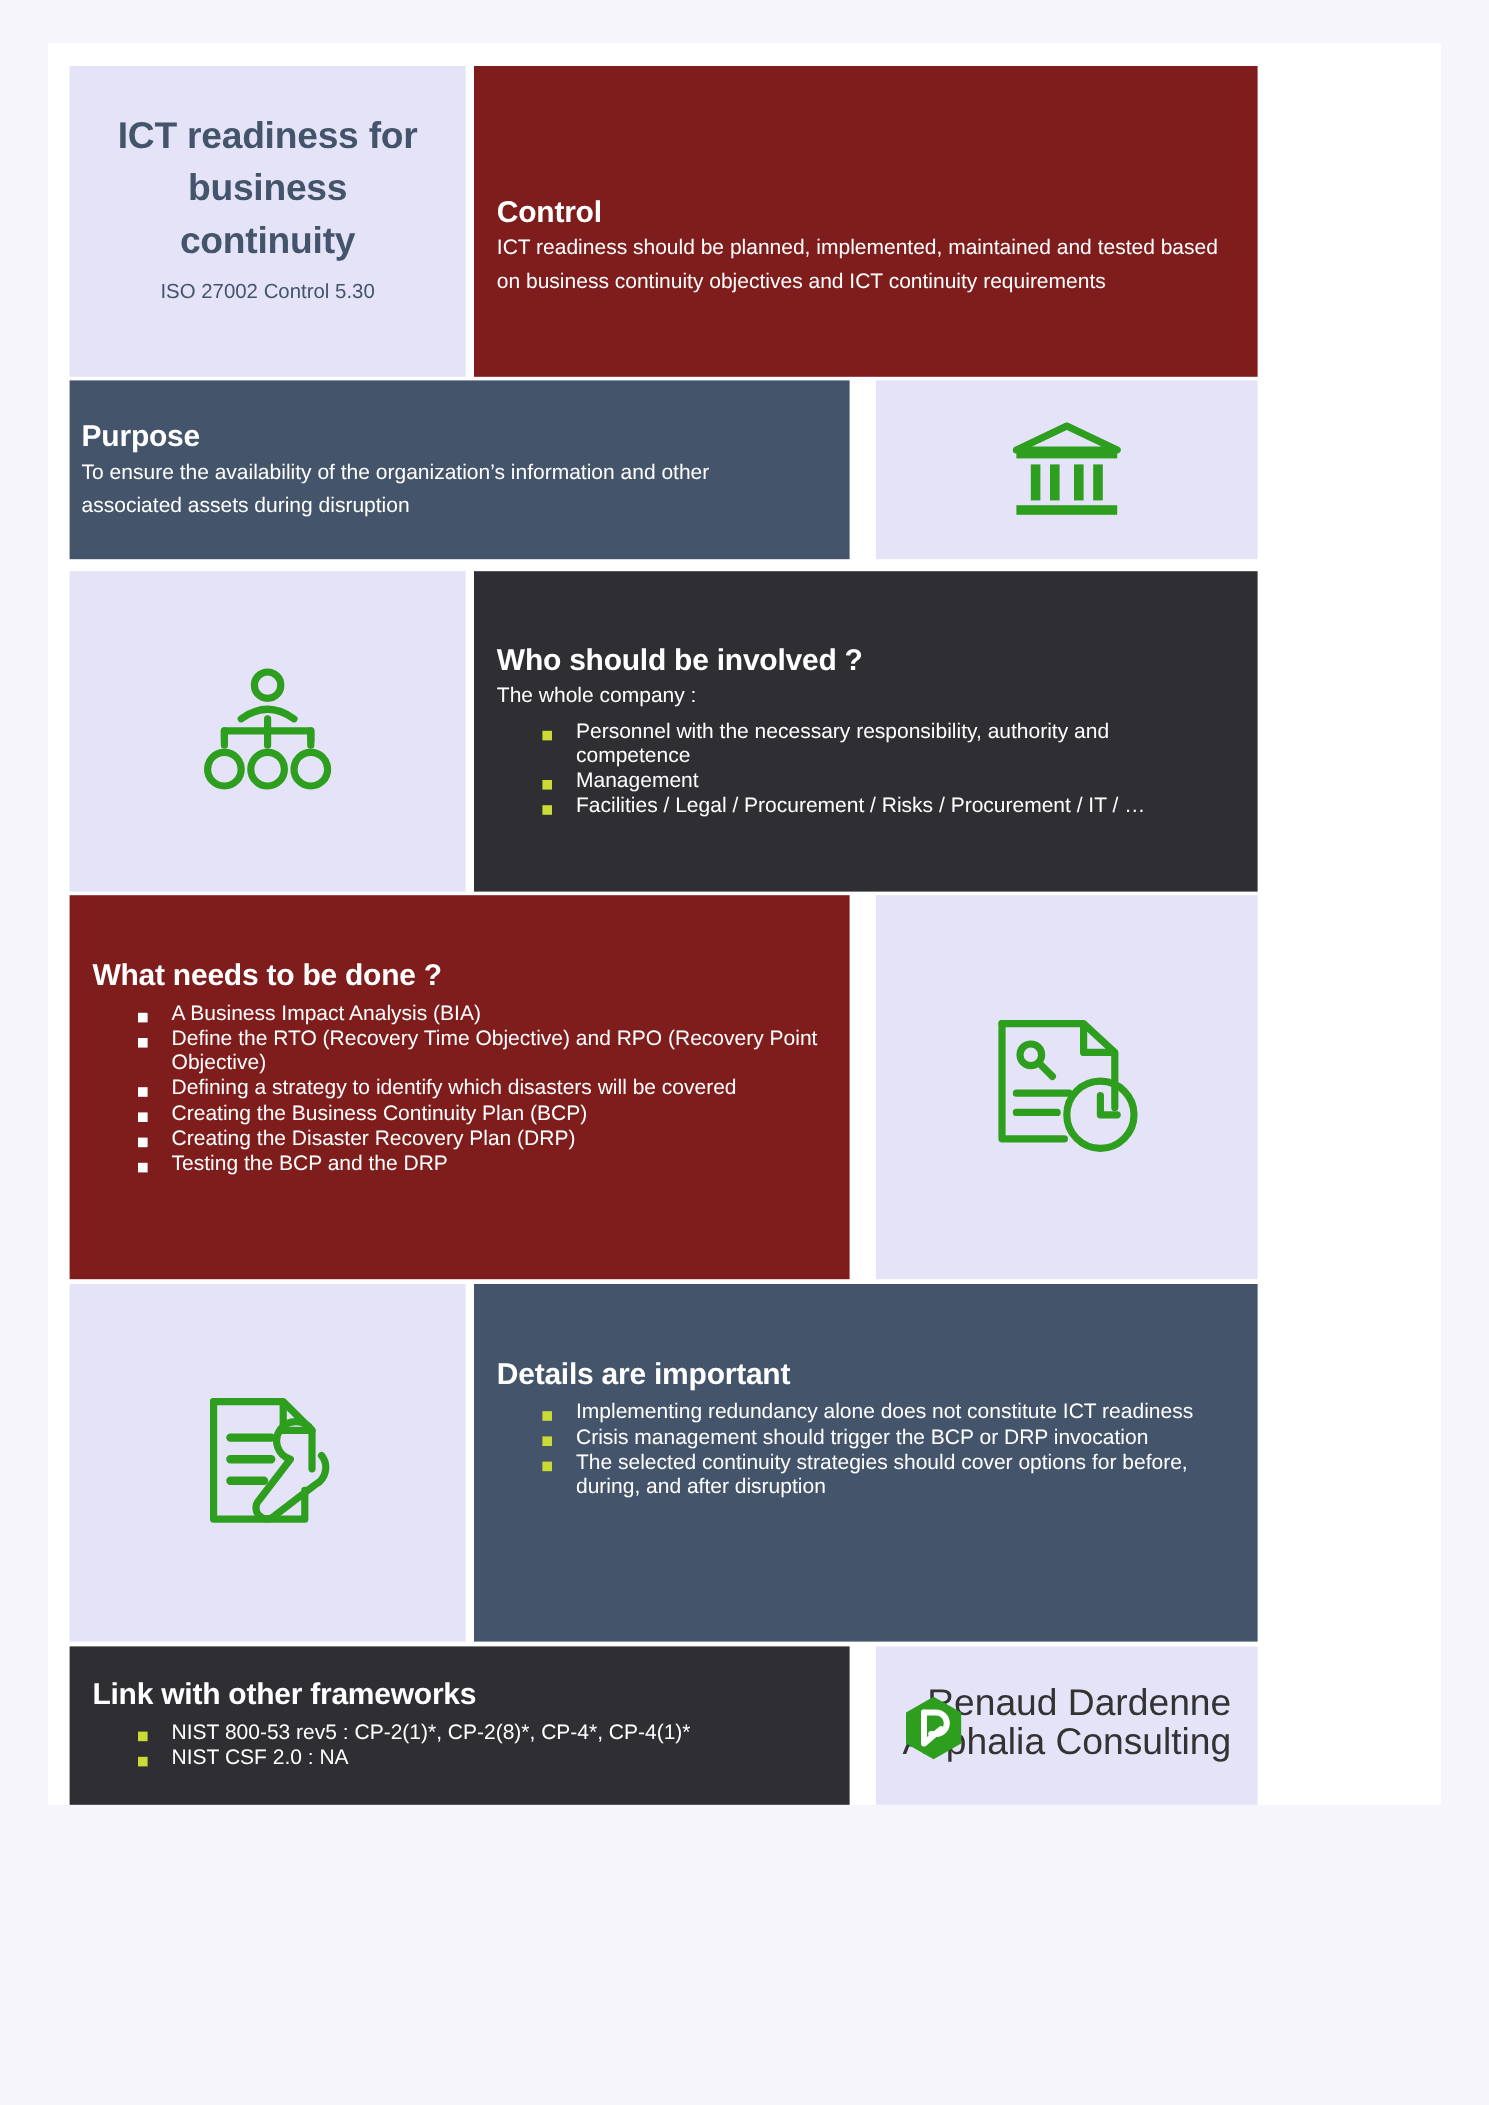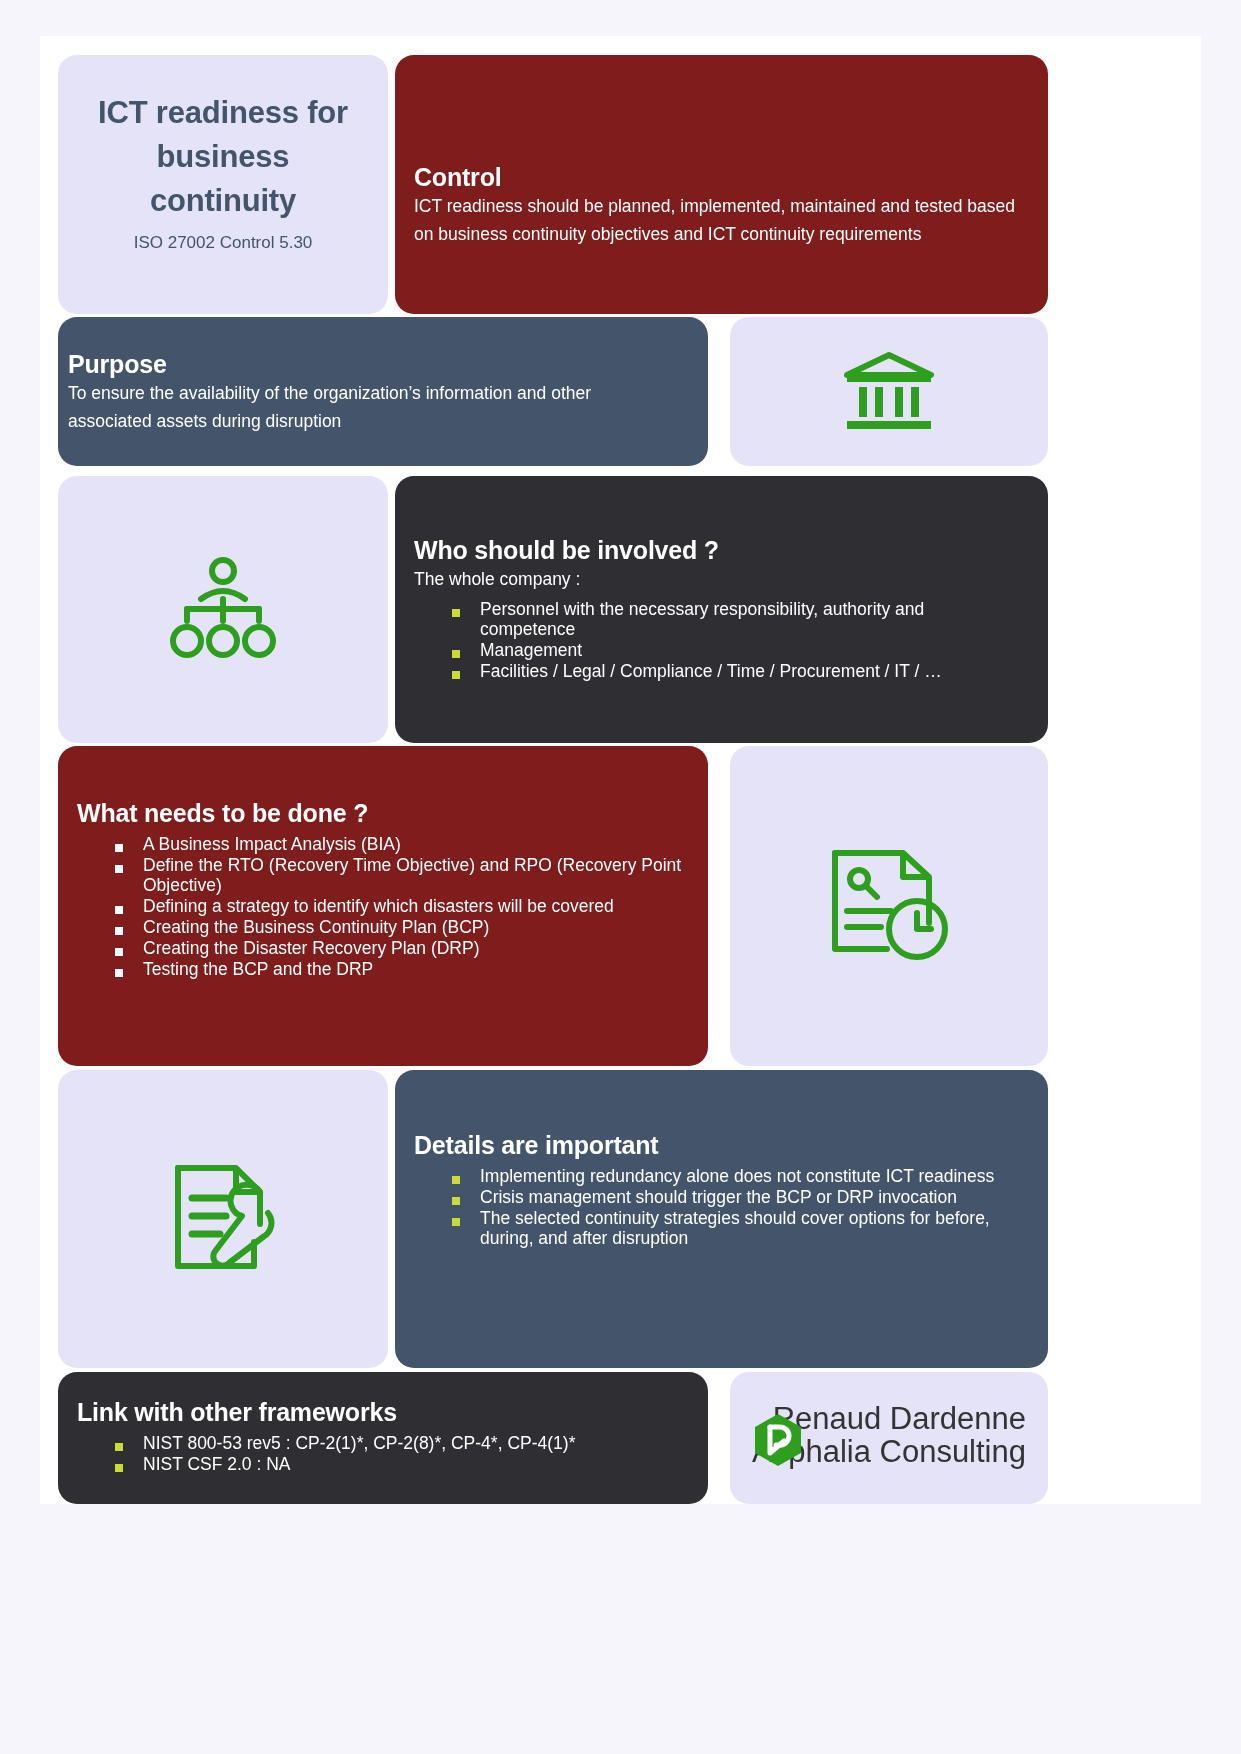--- a/index.html
+++ b/index.html
@@ -7,21 +7,21 @@
     width:1241px;height:1754px;
     background:#f6f5fc;
     font-family:"Liberation Sans", sans-serif;
     -webkit-font-smoothing:antialiased;
   }
   .page{
     position:absolute;left:40px;top:36px;
     width:1161px;height:1468px;
     background:#ffffff;
   }
-  .panel{position:absolute;box-sizing:border-box;border-radius:19px;}
+  .panel{position:absolute;box-sizing:border-box;}
   .lav{background:#e4e3f8;}
   .green{background:#7f1d1d;}
   .slate{background:#44546a;}
   .dark{background:#2e2e33;}
 
   .title-h{
     color:#44546a;font-size:31px;font-weight:bold;line-height:44px;
     text-align:center;letter-spacing:-0.2px;
   }
   .title-sub{
@@ -96,21 +96,21 @@
       </svg>
     </div>
   </div>
 
   <div class="panel dark" style="left:355px;top:440px;width:653px;height:267px;padding:60px 24px 0 19px;">
     <h2>Who should be involved ?</h2>
     <div class="body-txt">The whole company :</div>
     <ul class="blist">
       <li>Personnel with the necessary responsibility, authority and competence</li>
       <li>Management</li>
-      <li>Facilities / Legal / Compliance / Time / Procurement / IT / …</li>
+      <li>Facilities / Legal / Procurement / Risks / Procurement / IT / …</li>
     </ul>
   </div>
 
   <div class="panel green" style="left:18px;top:710px;width:650px;height:320px;padding:53px 24px 0 19px;">
     <h2>What needs to be done ?</h2>
     <ul class="blist whitebul" style="padding-left:0;">
       <li>A Business Impact Analysis (BIA)</li>
       <li>Define the RTO (Recovery Time Objective) and RPO (Recovery Point Objective)</li>
       <li>Defining a strategy to identify which disasters will be covered</li>
       <li>Creating the Business Continuity Plan (BCP)</li>

